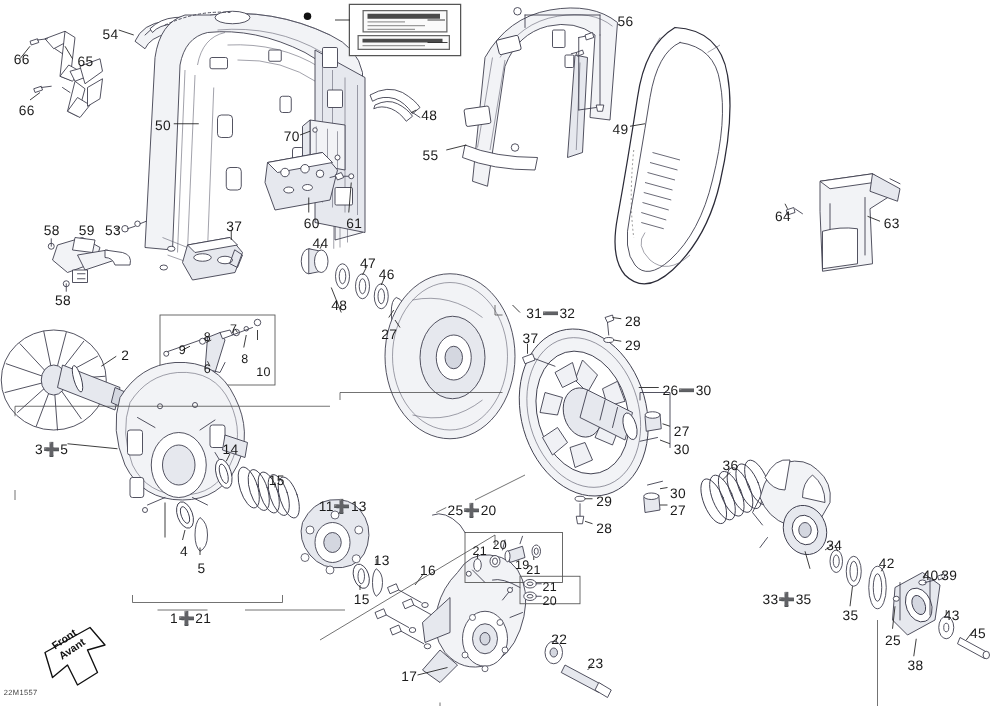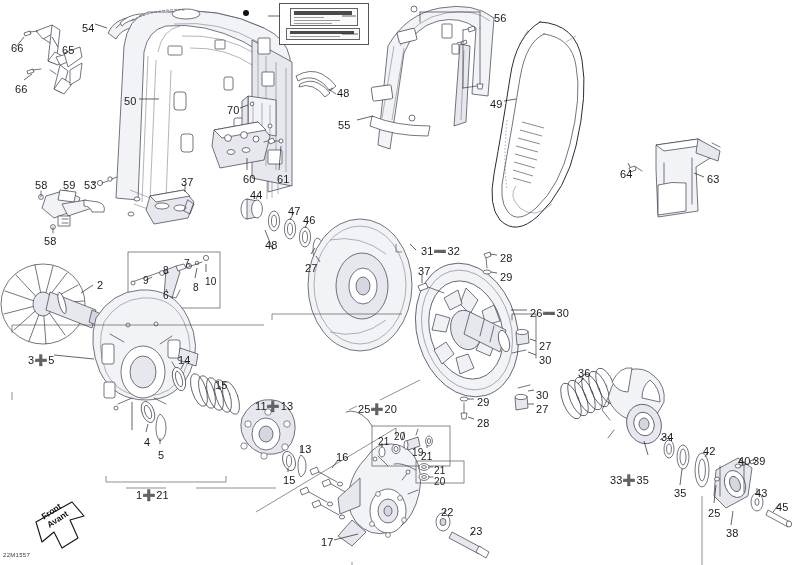--- a/index.html
+++ b/index.html
@@ -579,21 +579,21 @@
     <span class="callout" style="left:500px;top:272px">29</span>
     <span class="callout" style="left:530px;top:308px">26➖30</span>
     <span class="callout" style="left:539px;top:341px">27</span>
     <span class="callout" style="left:539px;top:355px">30</span>
     <span class="callout" style="left:578px;top:368px">36</span>
     <span class="callout" style="left:97px;top:280px">2</span>
     <span class="callout sm" style="left:143px;top:276px">9</span>
     <span class="callout sm" style="left:163px;top:266px">8</span>
     <span class="callout sm" style="left:184px;top:259px">7</span>
     <span class="callout sm" style="left:193px;top:283px">8</span>
-    <span class="callout sm" style="left:205px;top:277px">10</span>
+    <span class="callout sm" style="left:205px;top:294px">10</span>
     <span class="callout sm" style="left:163px;top:291px">6</span>
     <span class="callout" style="left:28px;top:355px">3➕5</span>
     <span class="callout" style="left:178px;top:355px">14</span>
     <span class="callout" style="left:215px;top:380px">15</span>
     <span class="callout" style="left:255px;top:401px">11➕13</span>
     <span class="callout" style="left:144px;top:437px">4</span>
     <span class="callout" style="left:158px;top:450px">5</span>
     <span class="callout" style="left:283px;top:475px">15</span>
     <span class="callout" style="left:299px;top:444px">13</span>
     <span class="callout" style="left:336px;top:452px">16</span>

